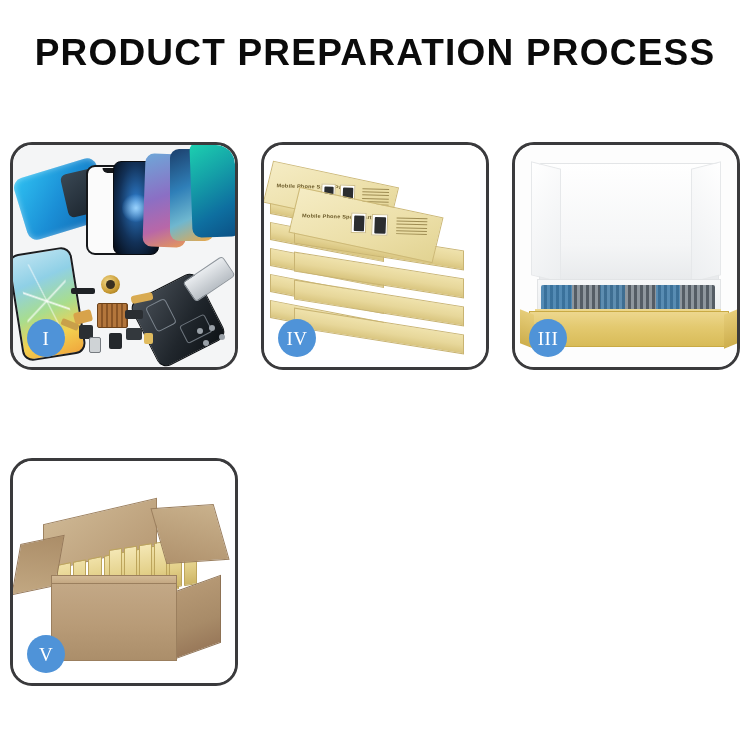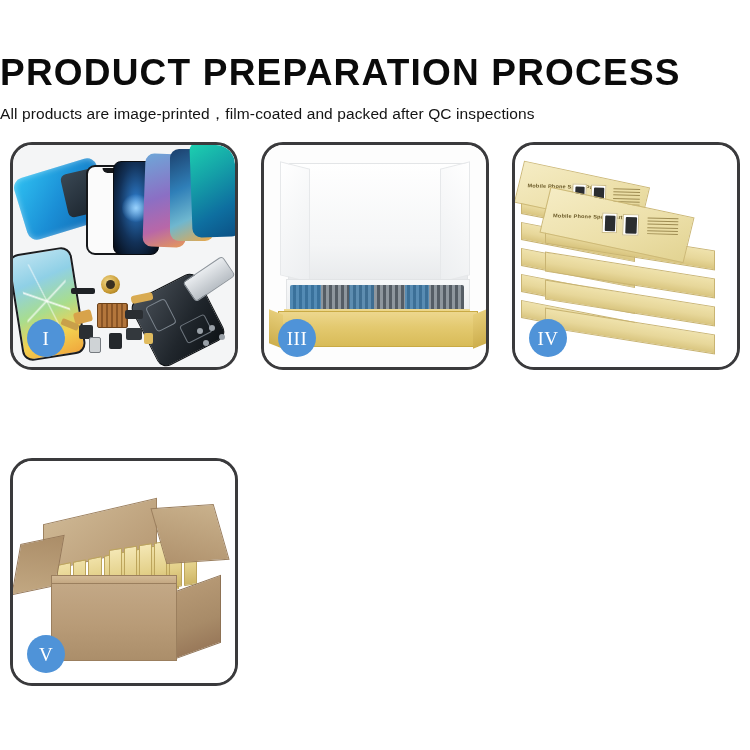--- a/index.html
+++ b/index.html
@@ -6,21 +6,21 @@
   body{
     width:750px;height:750px;
     background:#ffffff;
     font-family:"Liberation Sans", sans-serif;
     overflow:hidden;
     position:relative;
   }
   .page{width:750px;height:750px;position:relative;}
 
   
-  .header{padding-top:54px;text-align:left;}
+  .header{padding-top:34px;text-align:center;}
   .title{
     font-family:"Liberation Sans", sans-serif;
     font-size:37px;
     font-weight:700;
     letter-spacing:1.2px;
     color:#0b0b0b;
     line-height:1;
     margin:0;
     white-space:nowrap;
   }
@@ -386,21 +386,20 @@
     border-radius:4px;pointer-events:none;
   }
 </style>
 </head>
 <body>
 
 <div class="page">
 
   <div class="header">
     <h1 class="title">PRODUCT PREPARATION PROCESS</h1>
-    <p class="subtitle">All products are image-printed，film-coated and packed after QC inspections</p>
   </div>
 
   <div class="grid">
 
     <div class="panel">
       <div class="stage">
         <div class="p1bg"></div>
         <div class="scr blue"></div>
         <div class="scr black"></div>
         <div class="scr dark"></div>
@@ -428,91 +427,91 @@
             <i></i>
             <i></i>
           </div>
       </div>
       <div class="badge">I</div>
     </div>
 
 
     <div class="panel">
       <div class="stage">
+        <div class="p4bg"></div>
+        <div class="kstack">
+
+          <div class="kbox" style="left:6px;top:62px;width:112px;height:16px;transform:skewY(11deg);"></div>
+          <div class="kbox" style="left:6px;top:88px;width:112px;height:16px;transform:skewY(11deg);"></div>
+          <div class="kbox" style="left:6px;top:114px;width:112px;height:16px;transform:skewY(11deg);"></div>
+          <div class="kbox" style="left:6px;top:140px;width:112px;height:16px;transform:skewY(11deg);"></div>
+          <div class="kbox" style="left:6px;top:166px;width:112px;height:16px;transform:skewY(11deg);"></div>
+
+          <div class="kbox" style="left:30px;top:92px;width:168px;height:18px;transform:skewY(9deg);"></div>
+          <div class="kbox" style="left:30px;top:120px;width:168px;height:18px;transform:skewY(9deg);"></div>
+          <div class="kbox" style="left:30px;top:148px;width:168px;height:18px;transform:skewY(9deg);"></div>
+          <div class="kbox" style="left:30px;top:176px;width:168px;height:18px;transform:skewY(9deg);"></div>
+
+          <div class="ktop" style="left:4px;top:28px;width:124px;height:42px;transform:skewY(12deg) skewX(-13deg);">
+            <div class="klabel" style="left:8px;top:20px;transform:rotate(-11deg);">Mobile Phone Spare Parts</div>
+            <div class="kphone" style="left:52px;top:10px;width:12px;height:17px;transform:rotate(-11deg);">
+                <i></i>
+              </div>
+            <div class="kphone" style="left:70px;top:7px;width:13px;height:18px;transform:rotate(-11deg);">
+                <i></i>
+              </div>
+            <div class="klines" style="left:92px;top:5px;width:26px;transform:rotate(-11deg);">
+                <i></i>
+                <i></i>
+                <i></i>
+                <i></i>
+                <i></i>
+                <i></i>
+              </div>
+          </div>
+
+          <div class="ktop" style="left:30px;top:56px;width:142px;height:46px;transform:skewY(12deg) skewX(-13deg);">
+            <div class="klabel" style="left:8px;top:24px;transform:rotate(-11deg);">Mobile Phone Spare Parts</div>
+            <div class="kphone" style="left:56px;top:12px;width:13px;height:19px;transform:rotate(-11deg);">
+                <i></i>
+              </div>
+            <div class="kphone" style="left:76px;top:9px;width:14px;height:20px;transform:rotate(-11deg);">
+                <i></i>
+              </div>
+            <div class="klines" style="left:100px;top:6px;width:30px;transform:rotate(-11deg);">
+                <i></i>
+                <i></i>
+                <i></i>
+                <i></i>
+                <i></i>
+                <i></i>
+              </div>
+          </div>
+
+        </div>
+      </div>
+      <div class="badge">IV</div>
+    </div>
+
+    <div class="panel">
+      <div class="stage">
         <div class="p3bg"></div>
         <div class="lidback"></div>
         <div class="lidflapL"></div>
         <div class="lidflapR"></div>
         <div class="boxinner"></div>
         <div class="item3"></div>
         <div class="boxrim"></div>
         <div class="boxfrontY"></div>
       </div>
       <div class="badge">III</div>
     </div>
 
     <div class="panel">
       <div class="stage">
-        <div class="p4bg"></div>
-        <div class="kstack">
-
-          <div class="kbox" style="left:6px;top:62px;width:112px;height:16px;transform:skewY(11deg);"></div>
-          <div class="kbox" style="left:6px;top:88px;width:112px;height:16px;transform:skewY(11deg);"></div>
-          <div class="kbox" style="left:6px;top:114px;width:112px;height:16px;transform:skewY(11deg);"></div>
-          <div class="kbox" style="left:6px;top:140px;width:112px;height:16px;transform:skewY(11deg);"></div>
-          <div class="kbox" style="left:6px;top:166px;width:112px;height:16px;transform:skewY(11deg);"></div>
-
-          <div class="kbox" style="left:30px;top:92px;width:168px;height:18px;transform:skewY(9deg);"></div>
-          <div class="kbox" style="left:30px;top:120px;width:168px;height:18px;transform:skewY(9deg);"></div>
-          <div class="kbox" style="left:30px;top:148px;width:168px;height:18px;transform:skewY(9deg);"></div>
-          <div class="kbox" style="left:30px;top:176px;width:168px;height:18px;transform:skewY(9deg);"></div>
-
-          <div class="ktop" style="left:4px;top:28px;width:124px;height:42px;transform:skewY(12deg) skewX(-13deg);">
-            <div class="klabel" style="left:8px;top:20px;transform:rotate(-11deg);">Mobile Phone Spare Parts</div>
-            <div class="kphone" style="left:52px;top:10px;width:12px;height:17px;transform:rotate(-11deg);">
-                <i></i>
-              </div>
-            <div class="kphone" style="left:70px;top:7px;width:13px;height:18px;transform:rotate(-11deg);">
-                <i></i>
-              </div>
-            <div class="klines" style="left:92px;top:5px;width:26px;transform:rotate(-11deg);">
-                <i></i>
-                <i></i>
-                <i></i>
-                <i></i>
-                <i></i>
-                <i></i>
-              </div>
-          </div>
-
-          <div class="ktop" style="left:30px;top:56px;width:142px;height:46px;transform:skewY(12deg) skewX(-13deg);">
-            <div class="klabel" style="left:8px;top:24px;transform:rotate(-11deg);">Mobile Phone Spare Parts</div>
-            <div class="kphone" style="left:56px;top:12px;width:13px;height:19px;transform:rotate(-11deg);">
-                <i></i>
-              </div>
-            <div class="kphone" style="left:76px;top:9px;width:14px;height:20px;transform:rotate(-11deg);">
-                <i></i>
-              </div>
-            <div class="klines" style="left:100px;top:6px;width:30px;transform:rotate(-11deg);">
-                <i></i>
-                <i></i>
-                <i></i>
-                <i></i>
-                <i></i>
-                <i></i>
-              </div>
-          </div>
-
-        </div>
-      </div>
-      <div class="badge">IV</div>
-    </div>
-
-    <div class="panel">
-      <div class="stage">
         <div class="p5bg"></div>
         <div class="flapBackL"></div>
         <div class="inners">
             <i></i>
             <i></i>
             <i></i>
             <i></i>
             <i></i>
             <i></i>
             <i></i>

